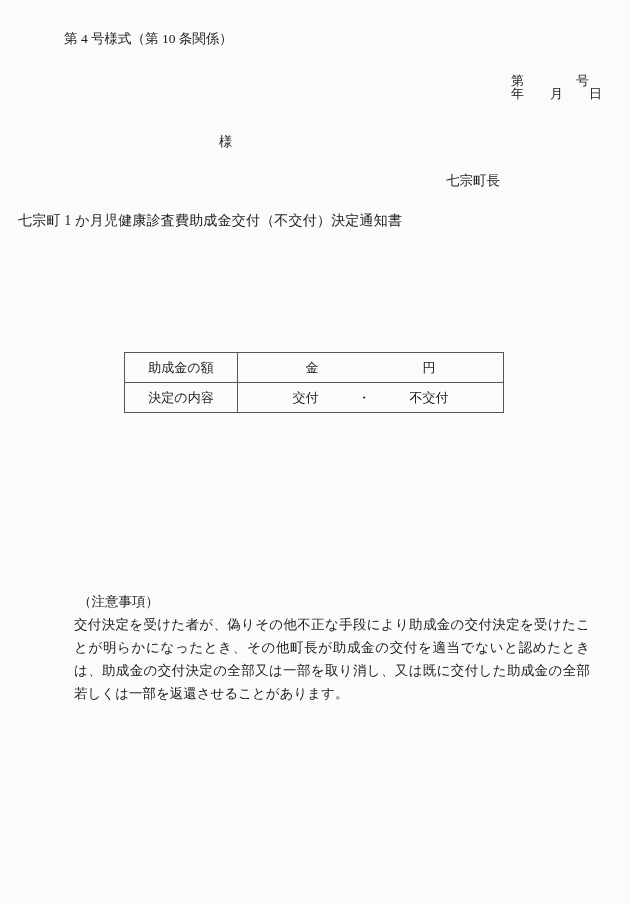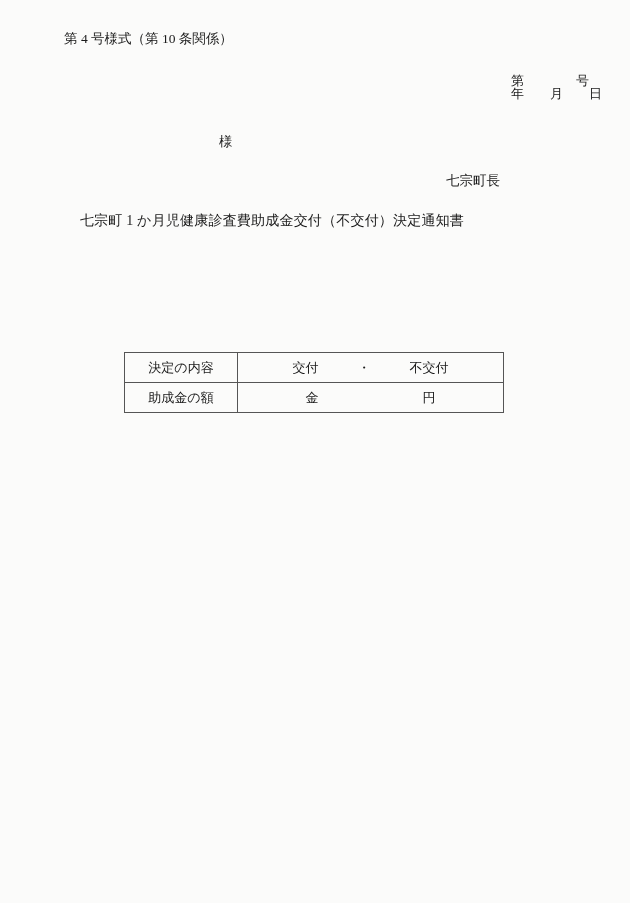--- a/index.html
+++ b/index.html
@@ -52,21 +52,20 @@
     left: 440px;
     top: 174px;
     font-size: 13.5px;
   }
 
   
   #doc-title {
     left: 0;
     top: 212px;
     width: 520px;
-    text-align: center;
     font-size: 14px;
     letter-spacing: 0.2px;
     padding-left: 12px;
     box-sizing: border-box;
   }
 
   
   #body-paragraph {
     left: 68px;
     top: 252px;
@@ -138,24 +137,28 @@
   <div class="abs ln" id="addressee-line">様</div>
 
   <div class="abs ln" id="issuer-line">七宗町長</div>
 
   <div class="abs" id="doc-title">七宗町 1 か月児健康診査費助成金交付（不交付）決定通知書</div>
 
 
   <table class="abs" id="decision-table">
     <tbody>
       <tr class="row-std">
+        <td class="label-cell">助成金の額</td>
+        <td class="value-cell spaced-wide">金　　　　　　　　円</td>
+      </tr>
+      <tr class="row-std">
         <td class="label-cell">決定の内容</td>
         <td class="value-cell spaced-wide">交付　　　・　　　不交付</td>
-      </tr>
-      <tr class="row-std">
-        <td class="label-cell">助成金の額</td>
-        <td class="value-cell spaced-wide">金　　　　　　　　円</td>
       </tr>
     </tbody>
   </table>
 
+  <div class="abs" id="notes-block">
+    <span id="notes-title">（注意事項）</span>
+    <span id="notes-body">交付決定を受けた者が、偽りその他不正な手段により助成金の交付決定を受けたことが明らかになったとき、その他町長が助成金の交付を適当でないと認めたときは、助成金の交付決定の全部又は一部を取り消し、又は既に交付した助成金の全部若しくは一部を返還させることがあります。</span>
+  </div>
 
 </div>
 
 </body></html>

